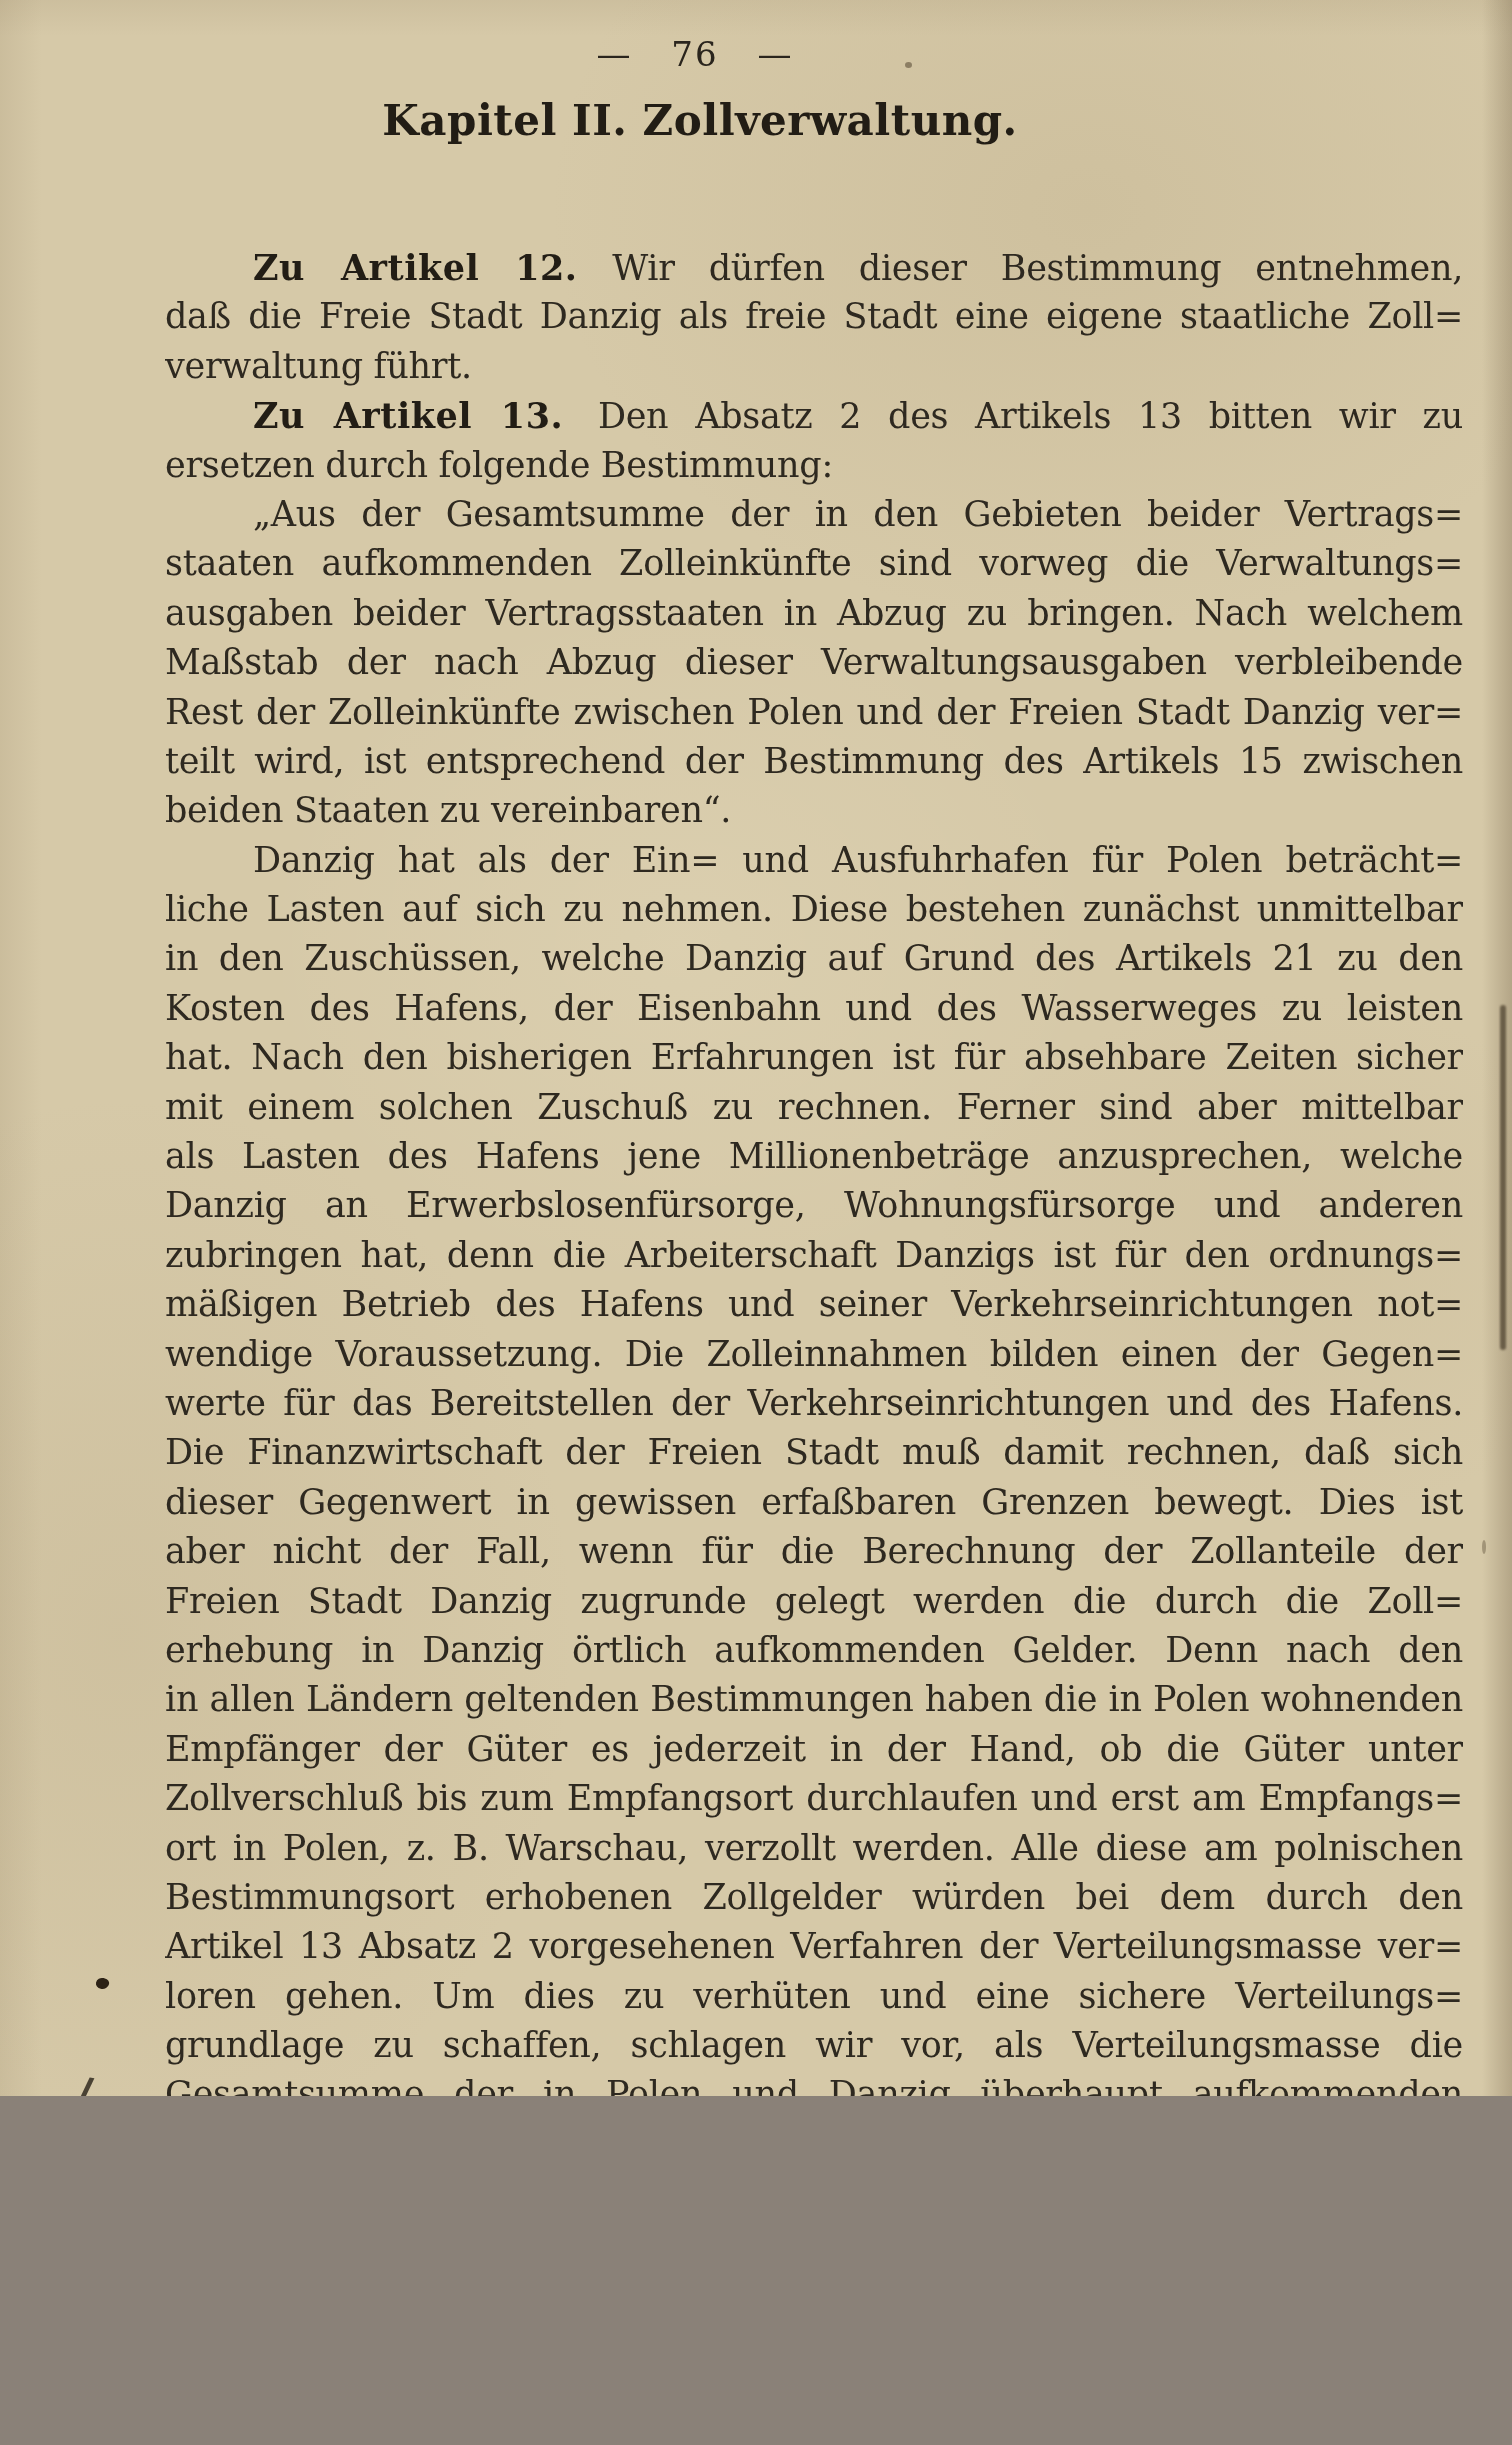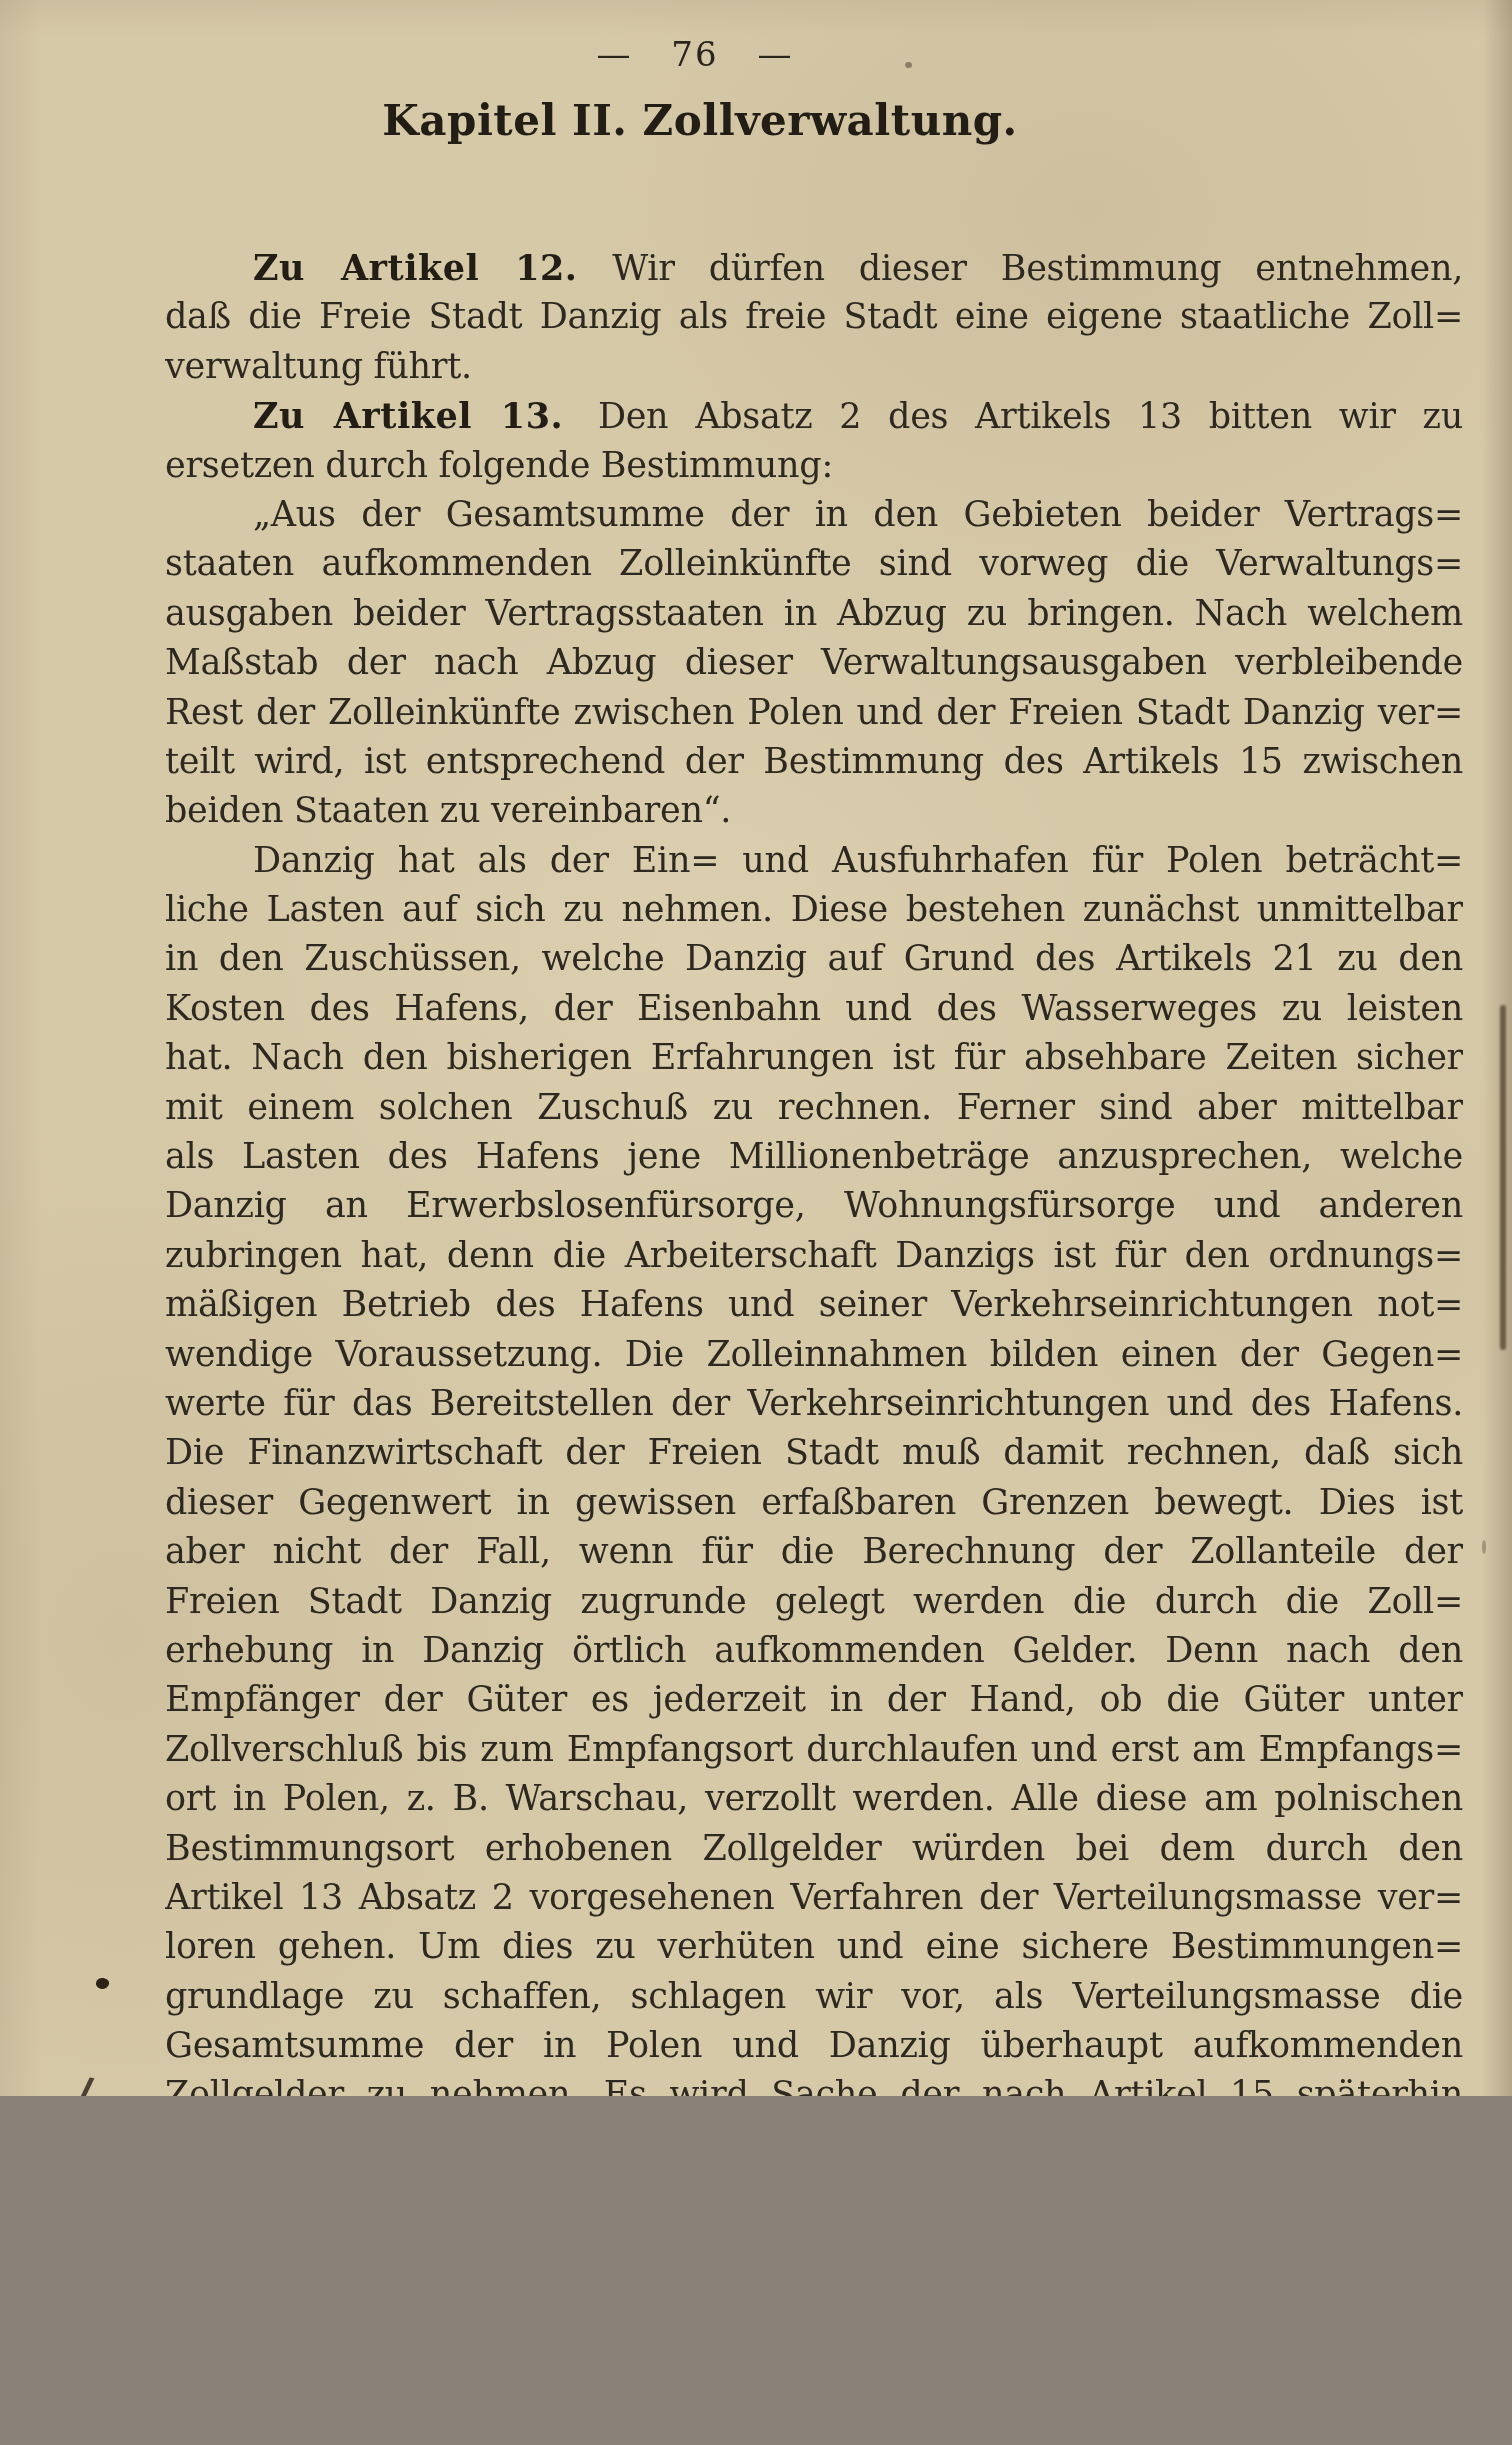--- a/index.html
+++ b/index.html
@@ -122,26 +122,27 @@
         <div class="line"><span>Danzig an Erwerbslosenfürsorge, Wohnungsfürsorge und anderen</span></div>
         <div class="line"><span>zubringen hat, denn die Arbeiterschaft Danzigs ist für den ordnungs=</span></div>
         <div class="line"><span>mäßigen Betrieb des Hafens und seiner Verkehrseinrichtungen not=</span></div>
         <div class="line"><span>wendige Voraussetzung. Die Zolleinnahmen bilden einen der Gegen=</span></div>
         <div class="line"><span>werte für das Bereitstellen der Verkehrseinrichtungen und des Hafens.</span></div>
         <div class="line"><span>Die Finanzwirtschaft der Freien Stadt muß damit rechnen, daß sich</span></div>
         <div class="line"><span>dieser Gegenwert in gewissen erfaßbaren Grenzen bewegt. Dies ist</span></div>
         <div class="line"><span>aber nicht der Fall, wenn für die Berechnung der Zollanteile der</span></div>
         <div class="line"><span>Freien Stadt Danzig zugrunde gelegt werden die durch die Zoll=</span></div>
         <div class="line"><span>erhebung in Danzig örtlich aufkommenden Gelder. Denn nach den</span></div>
+        <div class="line"><span>in allen Ländern geltenden Bestimmungen haben die in Polen wohnenden</span></div>
         <div class="line"><span>Empfänger der Güter es jederzeit in der Hand, ob die Güter unter</span></div>
         <div class="line"><span>Zollverschluß bis zum Empfangsort durchlaufen und erst am Empfangs=</span></div>
         <div class="line"><span>ort in Polen, z. B. Warschau, verzollt werden. Alle diese am polnischen</span></div>
         <div class="line"><span>Bestimmungsort erhobenen Zollgelder würden bei dem durch den</span></div>
         <div class="line"><span>Artikel 13 Absatz 2 vorgesehenen Verfahren der Verteilungsmasse ver=</span></div>
-        <div class="line"><span>loren gehen. Um dies zu verhüten und eine sichere Bestimmungen=</span></div>
+        <div class="line"><span>loren gehen. Um dies zu verhüten und eine sichere Verteilungs=</span></div>
         <div class="line"><span>grundlage zu schaffen, schlagen wir vor, als Verteilungsmasse die</span></div>
         <div class="line"><span>Gesamtsumme der in Polen und Danzig überhaupt aufkommenden</span></div>
         <div class="line"><span>Zollgelder zu nehmen. Es wird Sache der nach Artikel 15 späterhin</span></div>
       </div>
     </div>
   <div class="ink-dot-mark"></div>
   <div class="ink-slash-mark">/</div>
   <div class="page-edge-shadow"></div>
   <div class="speck s1"></div>
   <div class="speck s2"></div>

